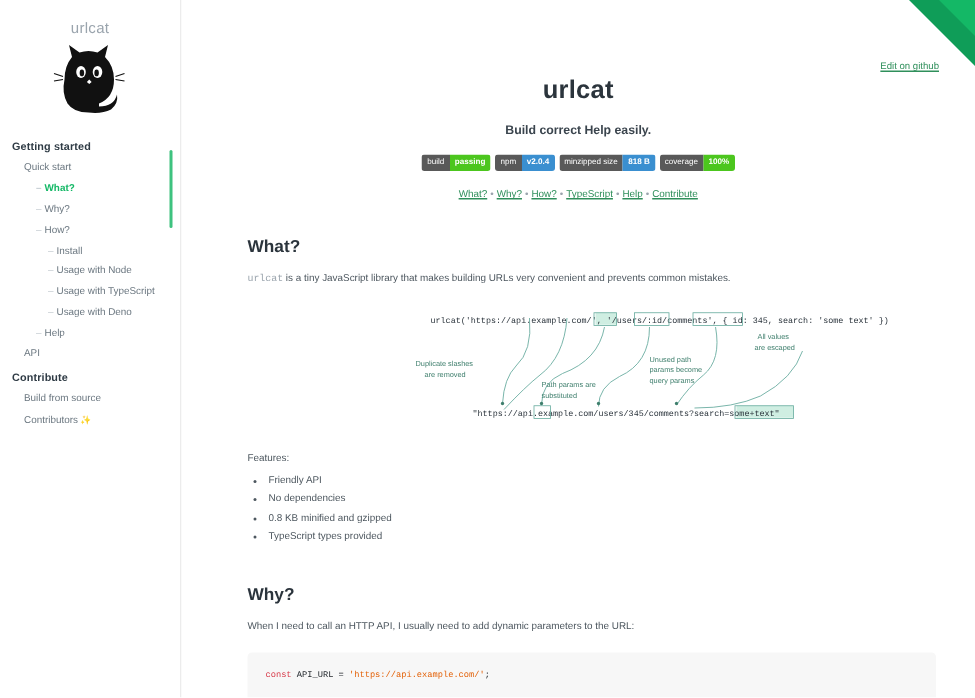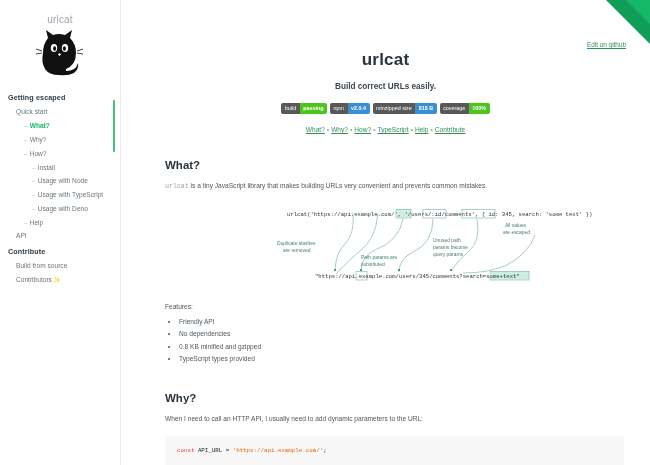--- a/index.html
+++ b/index.html
@@ -126,21 +126,21 @@
         <line x1="10" y1="24" x2="4" y2="22"></line>
           <line x1="10" y1="26" x2="4" y2="27"></line>
         <line x1="45" y1="24" x2="51" y2="22"></line>
           <line x1="45" y1="26" x2="51" y2="27"></line>
       </g>
     </svg>
   </div>
 
   <nav class="nav">
     <div>
-      <div class="nav-group-title">Getting escaped</div>
+      <div class="nav-group-title">Getting started</div>
       <div class="nav-item l1"><span>Quick start</span></div>
       <div class="nav-item l2 active"><span class="dash">–</span><span>What?</span></div>
       <div class="nav-item l2"><span class="dash">–</span><span>Why?</span></div>
       <div class="nav-item l2"><span class="dash">–</span><span>How?</span></div>
       <div class="nav-item l3"><span class="dash">–</span><span>Install</span></div>
       <div class="nav-item l3"><span class="dash">–</span><span>Usage with Node</span></div>
       <div class="nav-item l3"><span class="dash">–</span><span>Usage with TypeScript</span></div>
       <div class="nav-item l3"><span class="dash">–</span><span>Usage with Deno</span></div>
       <div class="nav-item l2"><span class="dash">–</span><span>Help</span></div>
       <div class="nav-item l1"><span>API</span></div>
@@ -154,21 +154,21 @@
   <div class="nav-scroll"></div>
 </aside>
 
 <div class="divider"></div>
 
 <main class="content">
   <a class="edit-link">Edit on github</a>
 
   <section class="hero">
     <h1>urlcat</h1>
-    <div class="tagline">Build correct URLs easily.</div>
+    <div class="tagline">Build correct Help easily.</div>
 
     <div class="badges">
       <span class="badge">
         <span class="k">build</span>
         <span class="v" style="background:#4cc61e">passing</span>
       </span>
       <span class="badge">
         <span class="k">npm</span>
         <span class="v" style="background:#3a8fd0">v2.0.4</span>
       </span>

